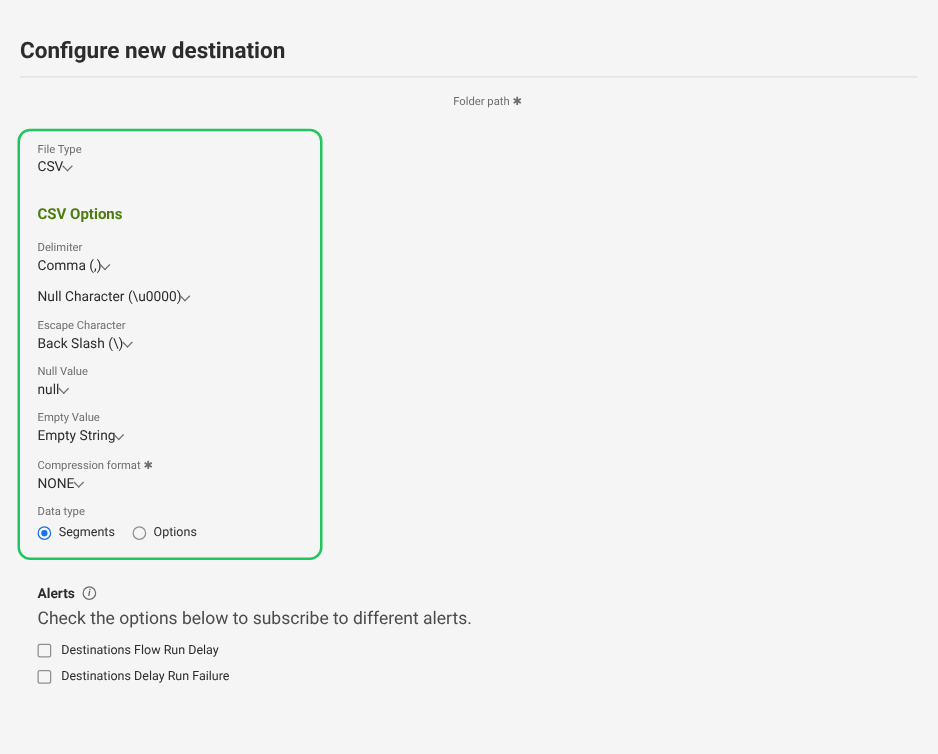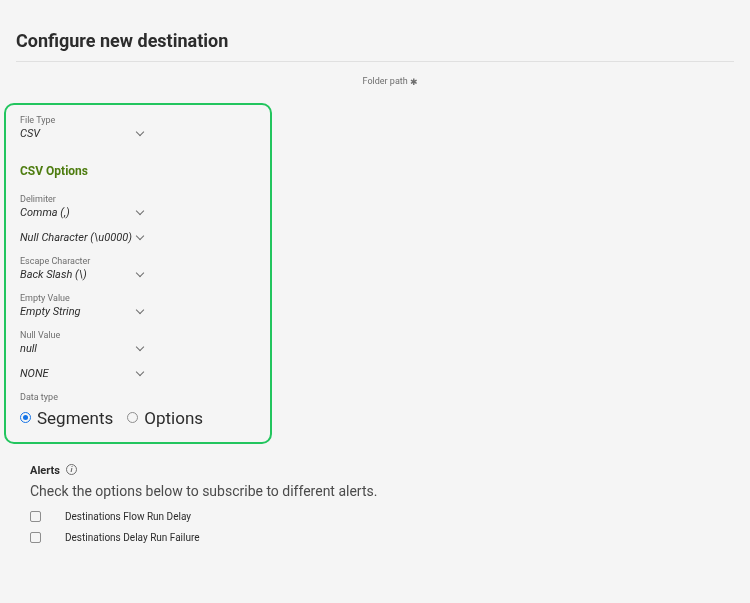--- a/index.html
+++ b/index.html
@@ -31,40 +31,38 @@
       padding: 14px 0 6px 30px;
       text-align: center;
     }
     .asterisk {
       font-size: 9px;
       vertical-align: middle;
     }
     .highlight-box {
       border: 2px solid #22c55e;
       border-radius: 10px;
-      margin: 10px 0 0 4px;
-      width: 268px;
+      margin: 10px 0 0 14px;
+      width: 244px;
       padding: 10px 14px 14px 14px;
     }
     .field-group {
       margin-bottom: 12px;
     }
     .field-label {
       font-size: 9px;
       color: #6e6e6e;
       display: block;
       margin-bottom: 2px;
     }
     .select-wrap {
       display: flex;
       align-items: center;
-      justify-content: space-between;
       width: 125px;
       cursor: pointer;
-      font-style: italic;
     }
     .select-value {
       font-size: 11px;
       color: #2c2c2c;
     }
     .chevron {
       display: inline-block;
       width: 6px;
       height: 6px;
       border-right: 1.2px solid #6e6e6e;
@@ -103,28 +101,29 @@
       border-color: #1473e6;
     }
     .radio.selected::after {
       content: "";
       width: 5px;
       height: 5px;
       border-radius: 50%;
       background: #1473e6;
     }
     .radio-label {
-      font-size: 17px;
+      font-size: 10px;
       color: #2c2c2c;
     }
     .alerts-section {
       padding: 20px 0 0 30px;
     }
     .alerts-header {
       display: flex;
+      align-items: center;
       gap: 6px;
       margin-bottom: 6px;
     }
     .alerts-title {
       font-size: 11px;
       font-weight: 700;
       color: #2c2c2c;
     }
     .info-icon {
       width: 11px;
@@ -140,21 +139,21 @@
       font-weight: bold;
     }
     .alerts-subtitle {
       font-size: 14px;
       color: #4b4b4b;
       margin-bottom: 12px;
     }
     .checkbox-item {
       display: flex;
       align-items: flex-end;
-      gap: 24px;
+      gap: 8px;
       margin-bottom: 10px;
       cursor: pointer;
     }
     .checkbox {
       width: 11px;
       height: 11px;
       border: 1.5px solid #8e8e8e;
       border-radius: 2px;
     }
     .checkbox-label {
@@ -201,36 +200,39 @@
 
   <div class="field-group">
     <span class="field-label">Escape Character</span>
     <div class="select-wrap">
       <span class="select-value">Back Slash (\)</span>
       <span class="chevron"></span>
     </div>
   </div>
 
   <div class="field-group">
+    <span class="field-label">Null Value</span>
+    <div class="select-wrap">
+      <span class="select-value">null</span>
+      <span class="chevron"></span>
+    </div>
+  </div>
+
+  <div class="field-group">
     <span class="field-label">Empty Value</span>
     <div class="select-wrap">
       <span class="select-value">Empty String</span>
       <span class="chevron"></span>
     </div>
   </div>
 
   <div class="field-group">
-    <span class="field-label">Null Value</span>
-    <div class="select-wrap">
-      <span class="select-value">null</span>
-      <span class="chevron"></span>
-    </div>
-  </div>
-
-  <div class="field-group">
+    <span class="field-label">
+      <span>Compression format</span> <span class="asterisk">✱</span>
+    </span>
     <div class="select-wrap">
       <span class="select-value">NONE</span>
       <span class="chevron"></span>
     </div>
   </div>
 
   <div class="field-group" style="margin-bottom:0;">
     <span class="field-label">Data type</span>
     <div class="radio-group">
       <div class="radio-item">

